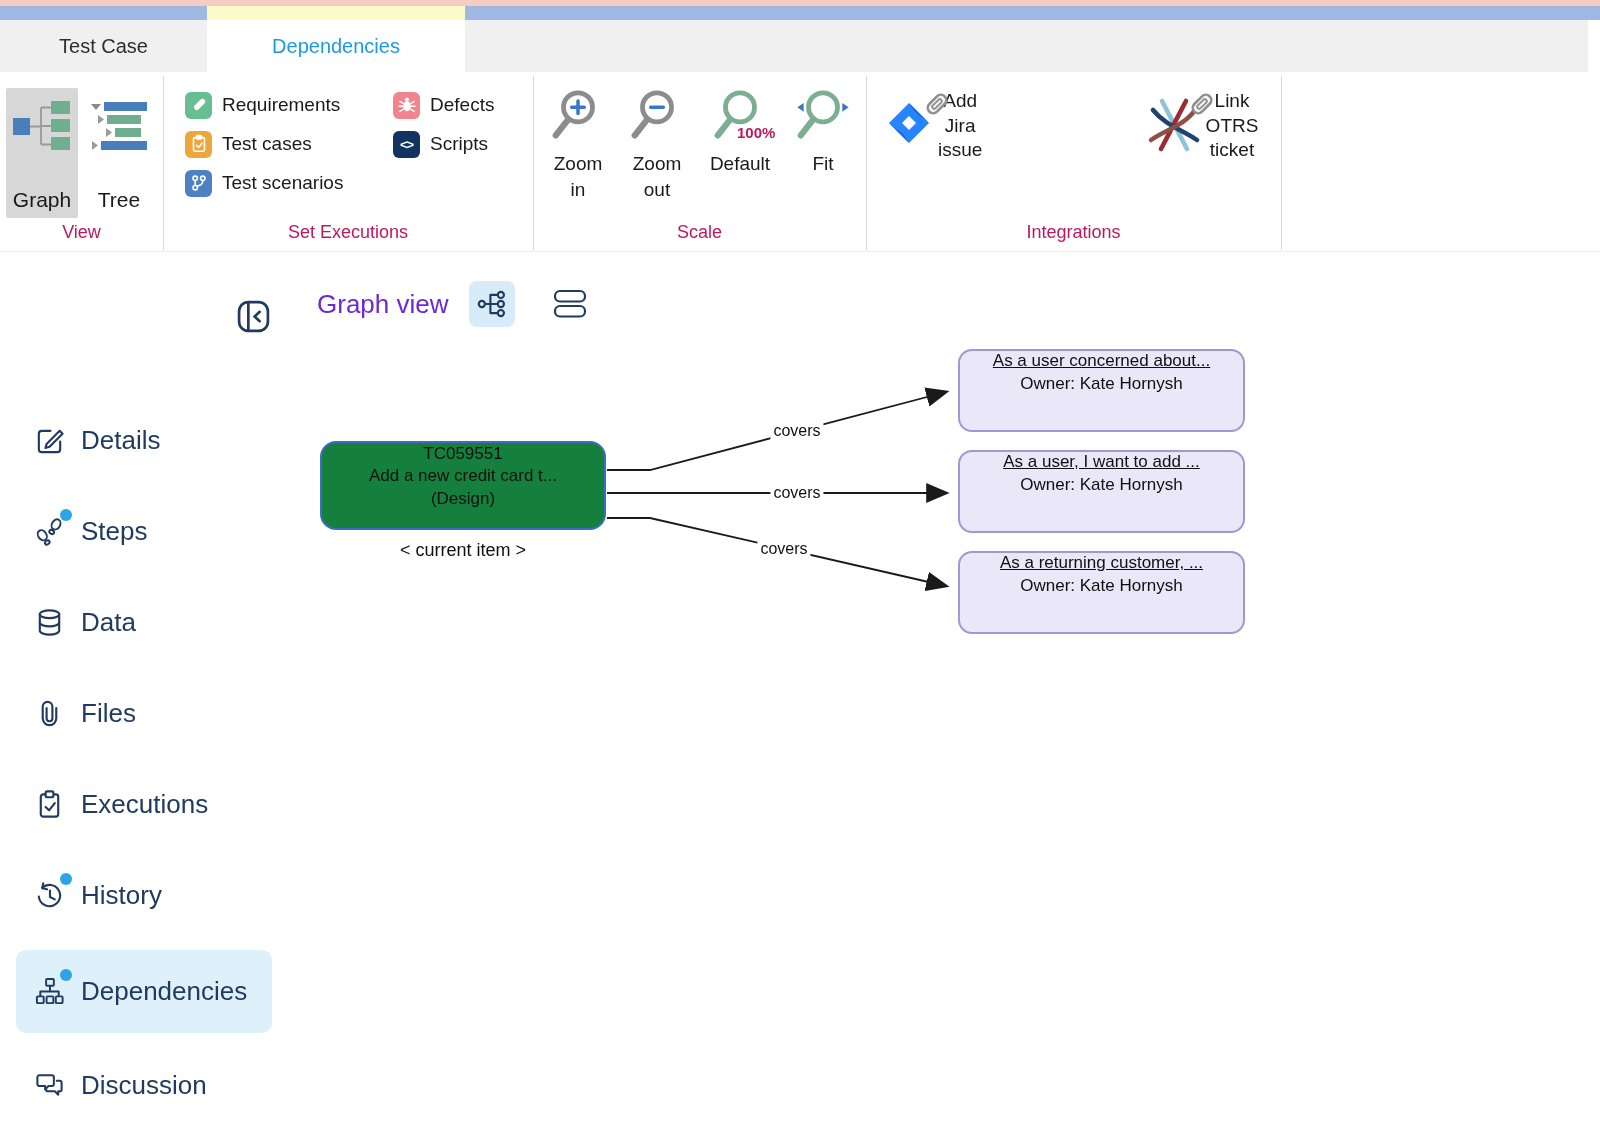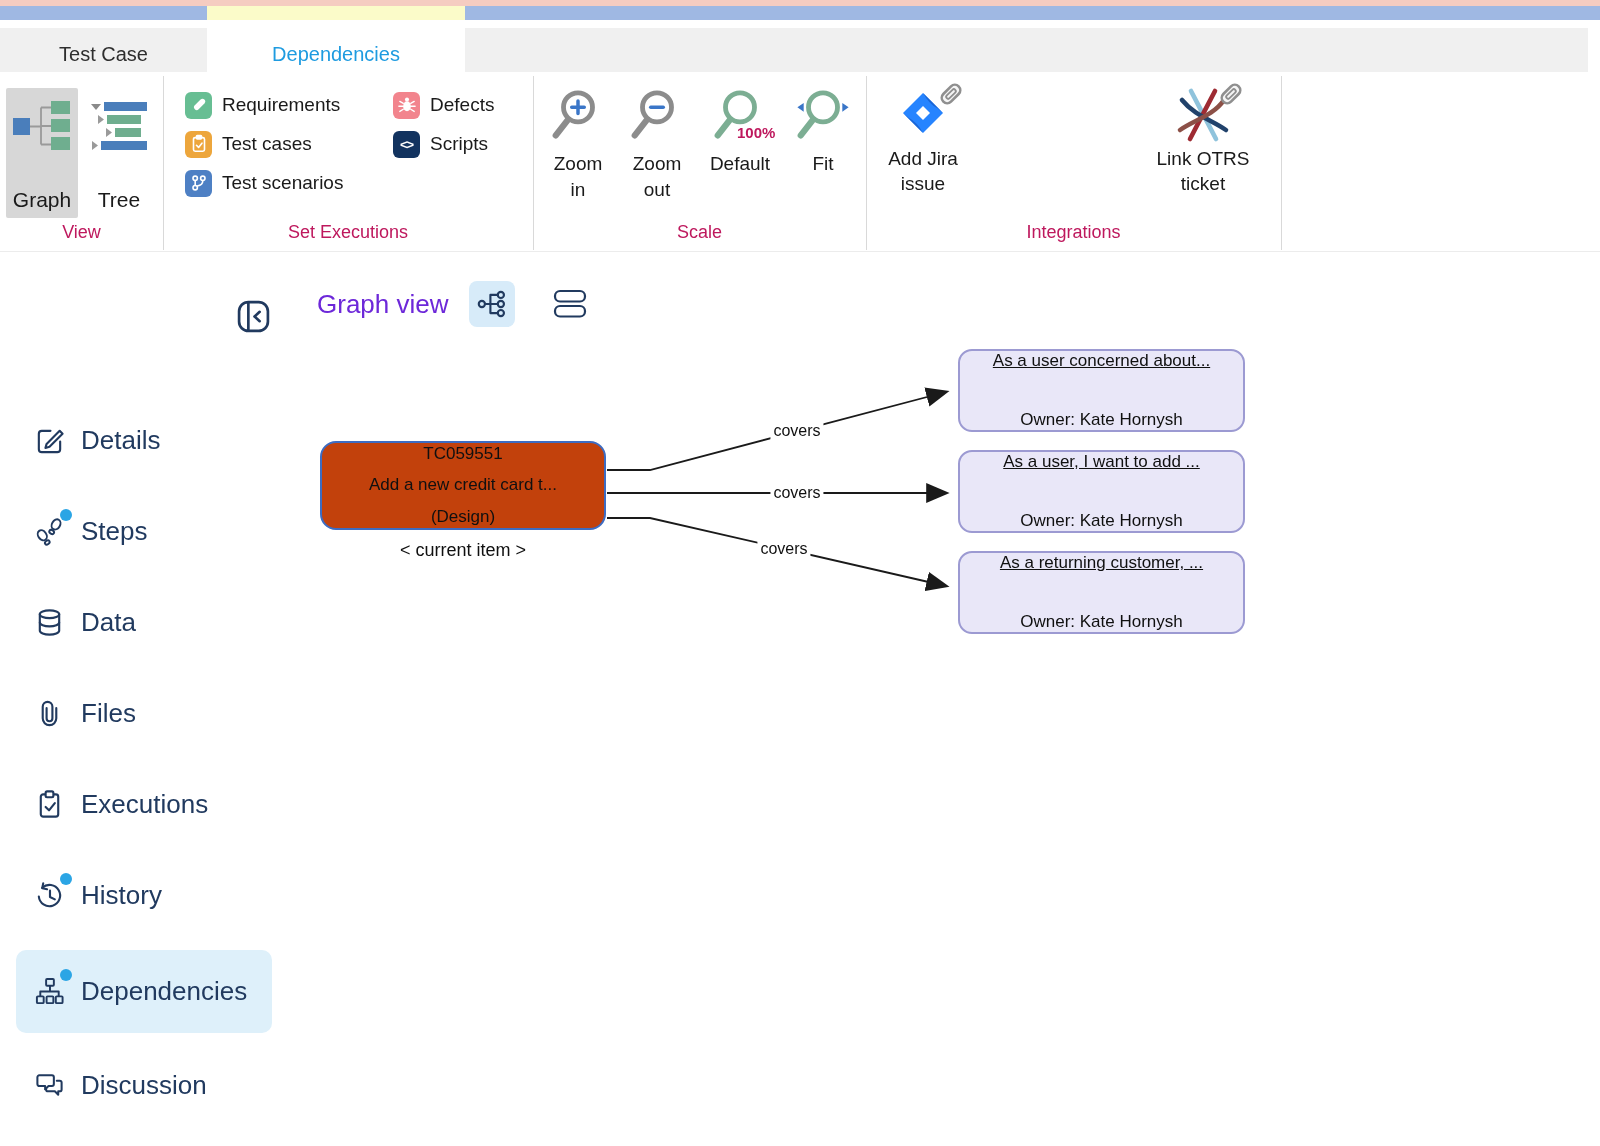--- a/index.html
+++ b/index.html
@@ -4,21 +4,21 @@
 <style>
   * { margin:0; padding:0; box-sizing:border-box; }
   html,body { width:1600px; height:1146px; background:#fff; font-family:"Liberation Sans", sans-serif; position:relative; overflow:hidden; }
 
   
   .strip-pink   { position:absolute; left:0; top:0; width:1600px; height:6px;  background:#f5ccc1; }
   .strip-blue   { position:absolute; left:0; top:6px; width:1600px; height:14px; background:#9fb8e3; }
   .strip-yellow { position:absolute; left:207px; top:6px; width:258px; height:14px; background:#fbfbc9; }
 
   
-  .tab-row { position:absolute; left:0; top:20px; width:1588px; height:52px; background:#f0f0f0;margin-top:8px; }
+  .tab-row { position:absolute; left:0; top:20px; width:1588px; height:52px; background:#f0f0f0; }
   .tab { position:absolute; top:0; height:52px; display:flex; align-items:center; justify-content:center; font-size:20px; cursor:default; }
   .tab-testcase { left:0; width:207px; color:#2e2e2e; }
   .tab-dependencies { left:207px; width:258px; background:#fff; color:#1e9be0; }
 
   
   .ribbon { position:absolute; left:0; top:72px; width:1600px; height:180px; background:#fff; border-bottom:1px solid #ececec; }
   .vdiv { position:absolute; top:4px; width:1px; height:174px; background:#d9d9d9; }
   .group-label { position:absolute; top:150px; height:26px; text-align:center; font-size:18px; color:#be185d; }
 
   .big-btn { position:absolute; top:16px; height:130px; display:flex; flex-direction:column; align-items:center; justify-content:space-between; padding:10px 0 6px; border-radius:2px; }
@@ -32,42 +32,42 @@
   .ic-req  { background:#67be93; }
   .ic-tc   { background:#eda63c; }
   .ic-ts   { background:#4e80c4; }
   .ic-def  { background:#f2848d; }
   .ic-scr  { background:#12335f; color:#fff; font-size:13px; font-weight:bold; letter-spacing:-1px; }
 
   .scale-btn { position:absolute; top:16px; width:78px; display:flex; flex-direction:column; align-items:center; }
   .scale-btn .slabel { margin-top:1px; font-size:19px; color:#1a1a1a; text-align:center; line-height:1.35; }
   .default-badge { position:absolute; top:36px; left:42px; font-size:15px; font-weight:bold; color:#be185d; }
 
-  .integ-btn { position:absolute; top:14px; display:flex; flex-direction:column; align-items:center; }
+  .integ-btn { position:absolute; top:14px; display:flex; align-items:center; }
   .integ-btn .ilabel { margin-top:3px; font-size:19px; color:#1a1a1a; text-align:center; line-height:1.3; }
   .integ-icon { position:relative; width:58px; height:58px; }
   .clip { position:absolute; top:-5px; right:-12px; }
 
   
   .collapse-btn { position:absolute; left:236px; top:299px; width:35px; height:35px; cursor:pointer; }
   .graph-view-label { position:absolute; left:317px; top:289px; font-size:26px; color:#6d28d9; }
   .toggle-graph { position:absolute; left:469px; top:281px; width:46px; height:46px; background:#d7ebf9; border-radius:8px; display:flex; align-items:center; justify-content:center; cursor:pointer; }
   .toggle-list { position:absolute; left:549px; top:288px; width:42px; height:32px; display:flex; align-items:center; justify-content:center; cursor:pointer; }
 
   
   .side-highlight { position:absolute; left:16px; top:950px; width:256px; height:83px; background:#def0fa; border-radius:10px; }
   .side-item { position:absolute; left:33px; display:flex; align-items:center; gap:16px; height:44px; cursor:pointer; }
   .side-item .slbl { font-size:26px; color:#213a5f; white-space:nowrap; }
   .side-icon { position:relative; width:32px; height:32px; flex:none; display:flex; align-items:center; justify-content:center; }
   .badge { position:absolute; right:-7px; top:-6px; width:12px; height:12px; border-radius:50%; background:#2ba5e5; }
 
   
   .edges { position:absolute; left:0; top:0; width:1600px; height:1146px; pointer-events:none; z-index:1; }
-  .node { position:absolute; z-index:2; display:flex; flex-direction:column; align-items:center; justify-content:space-between; text-align:center; }
-  .current-node { left:320px; top:441px; width:286px; height:89px; background:#c2410c; border:2.5px solid #3d6cc2; border-radius:16px; font-size:17px; color:#101010; line-height:1.32; cursor:pointer; }
+  .node { position:absolute; z-index:2; display:flex; flex-direction:column; align-items:center; justify-content:flex-start; text-align:center; }
+  .current-node { left:320px; top:441px; width:286px; height:89px; background:#15803d; border:2.5px solid #3d6cc2; border-radius:16px; font-size:17px; color:#101010; line-height:1.32; cursor:pointer; }
   .node-caption { position:absolute; left:320px; top:540px; width:286px; text-align:center; font-size:18px; color:#101010; z-index:2; }
   .target-node { left:958px; width:287px; height:83px; background:#e9e7f8; border:2px solid #9c9ad2; border-radius:14px; font-size:17px; color:#101010; gap:3px; cursor:pointer; }
   .t1 { top:349px; } .t2 { top:450px; } .t3 { top:551px; }
   .target-title { text-decoration:underline; }
   .edge-label { position:absolute; transform:translate(-50%,-50%); background:#fff; padding:0 3px; font-size:16px; color:#101010; z-index:2; }
   .el1 { left:797px; top:431px; } .el2 { left:797px; top:493px; } .el3 { left:784px; top:549px; }
 </style>
 </head>
 <body>
 

